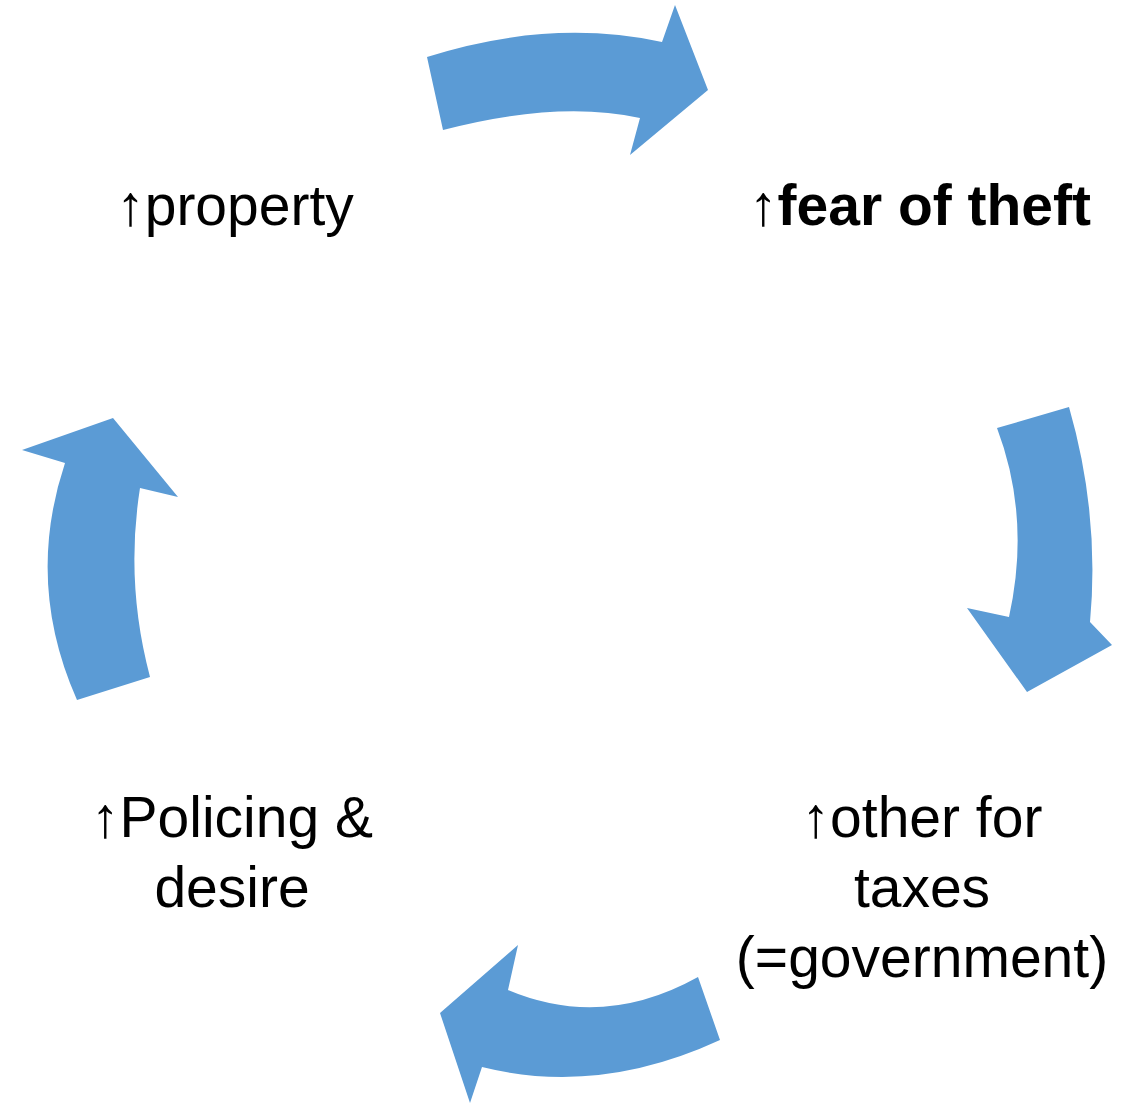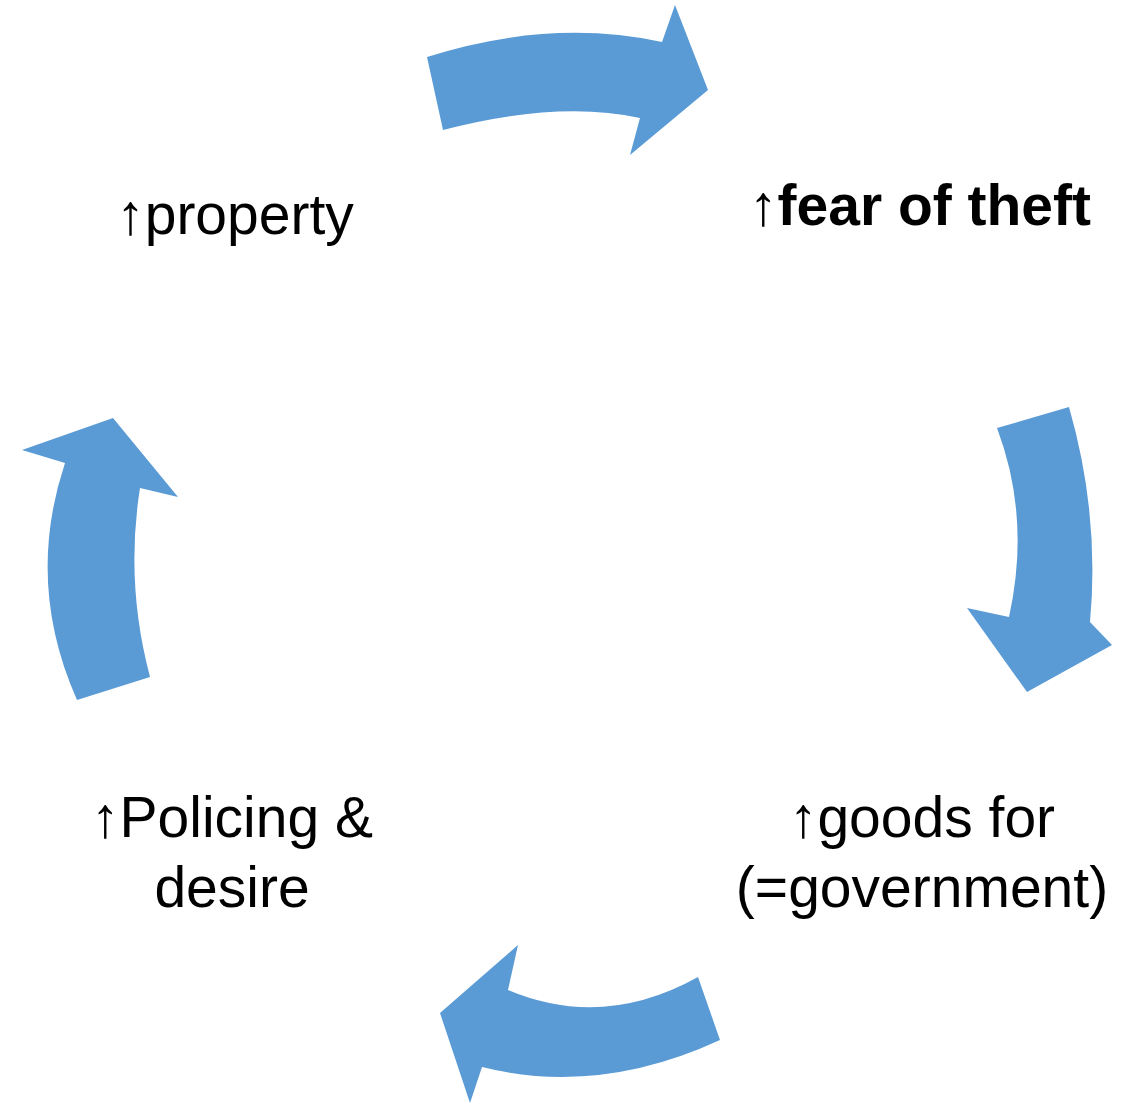--- a/index.html
+++ b/index.html
@@ -27,21 +27,21 @@
     position: absolute;
     text-align: center;
     font-size: 57px;
     line-height: 70px;
     font-weight: 400;
     color: #000000;
   }
   .node-label .line {
     white-space: nowrap;
   }
-  #label-property { left: 85px;  top: 179px; width: 300px; }
+  #label-property { left: 85px;  top: 170px; width: 300px; }
   #label-fear     { left: 720px; top: 170px; width: 400px; font-weight: bold; }
   #label-desire   { left: 722px; top: 782px; width: 400px; }
   #label-policing { left: 32px;  top: 782px; width: 400px; }
 </style>
 </head>
 <body>
 
 <div class="canvas">
 
   <svg class="arrows-layer" viewBox="0 0 1144 1116" xmlns="http://www.w3.org/2000/svg">
@@ -53,21 +53,22 @@
 
   <div class="node-label" id="label-property">
     <div class="line">↑property</div>
   </div>
 
   <div class="node-label" id="label-fear">
     <div class="line">↑fear of theft</div>
   </div>
 
   <div class="node-label" id="label-desire">
-    <div class="line">↑goods for</div>
+    <div class="line">↑other for</div>
+    <div class="line">taxes</div>
     <div class="line">(=government)</div>
   </div>
 
   <div class="node-label" id="label-policing">
     <div class="line">↑Policing &amp;</div>
     <div class="line">desire</div>
   </div>
 
 </div>
 

